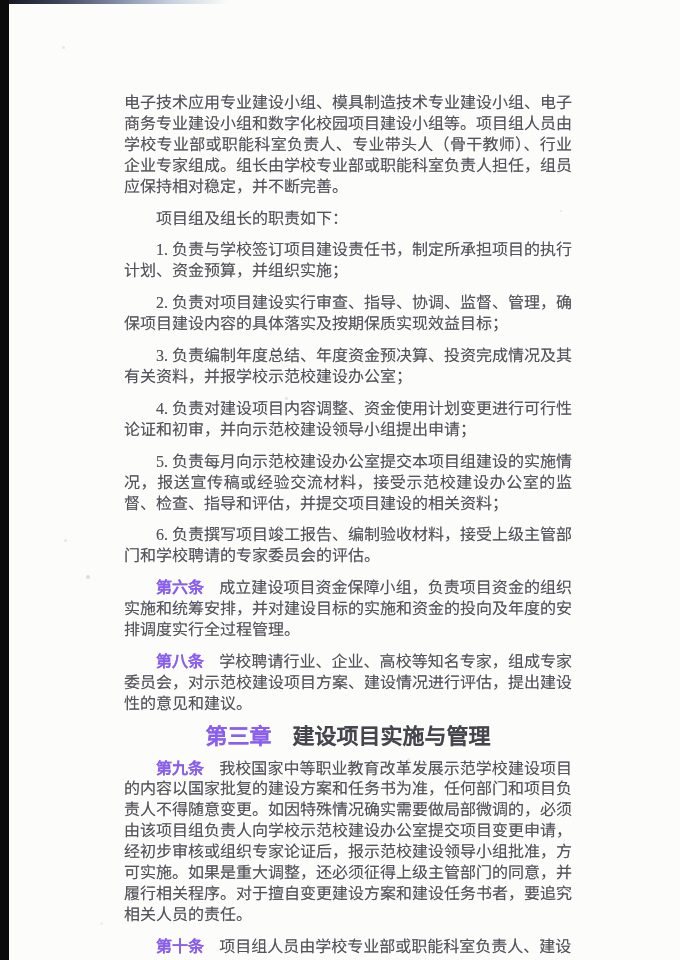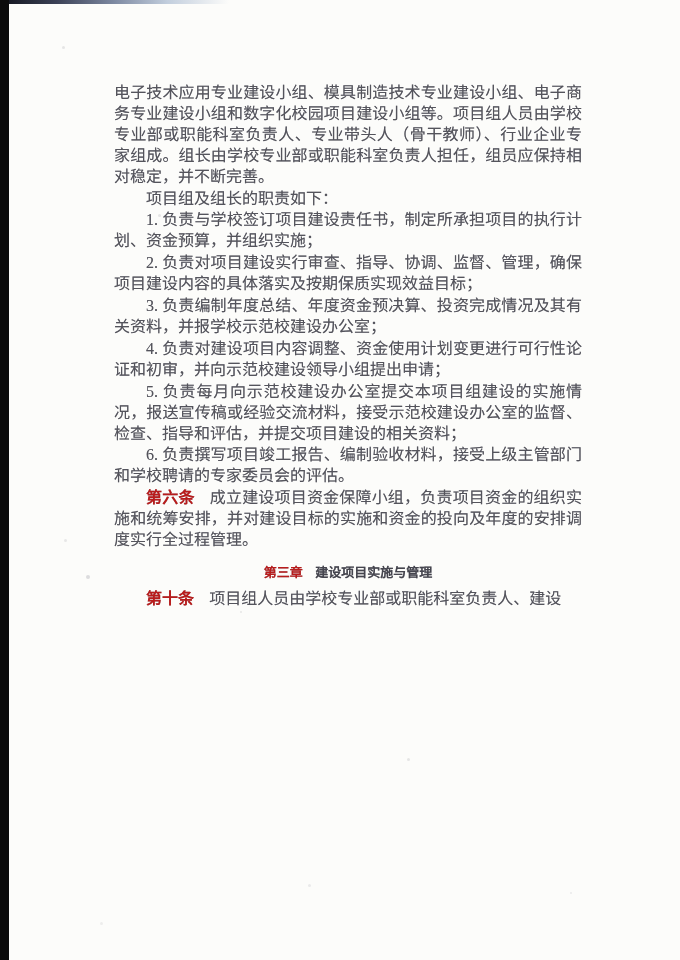--- a/index.html
+++ b/index.html
@@ -44,32 +44,32 @@
     padding-top: 82px;
     color: #54545c;
     font-size: 16px;
     line-height: 20.9px;
     text-align: justify;
     text-justify: inter-ideograph;
     letter-spacing: 0;
     word-break: normal;
     text-shadow: 0 0 0.5px rgba(95,95,108,0.55);
   }
-  .text-block p { margin: 1px; }
+  .text-block p { margin: 11px; }
   .text-block p.indent { text-indent: 2em; font-family: Liberation Serif, serif; }
   .lead {
     font-weight: bold;
-    color: #b91c1c;
+    color: #8b5cf6;
     margin-right: 0.95em;
   }
   .chapter {
     font-weight: bold;
     text-align: center;
     text-indent: 0 !important;
-    font-size: 13px;
+    font-size: 22px;
     color: #45454e;
     margin: 12px 0 5px 0 !important;
   }
   .speck {
     position: absolute;
     border-radius: 50%;
     background: #6d6d7a;
   }
 </style>
 </head>
@@ -81,21 +81,23 @@
   <div class="text-block" id="doc-body">
       <p class="body">电子技术应用专业建设小组、模具制造技术专业建设小组、电子商务专业建设小组和数字化校园项目建设小组等。项目组人员由学校专业部或职能科室负责人、专业带头人（骨干教师）、行业企业专家组成。组长由学校专业部或职能科室负责人担任，组员应保持相对稳定，并不断完善。</p>
       <p class="body indent">项目组及组长的职责如下：</p>
       <p class="item indent">1. 负责与学校签订项目建设责任书，制定所承担项目的执行计划、资金预算，并组织实施；</p>
       <p class="item indent">2. 负责对项目建设实行审查、指导、协调、监督、管理，确保项目建设内容的具体落实及按期保质实现效益目标；</p>
       <p class="item indent">3. 负责编制年度总结、年度资金预决算、投资完成情况及其有关资料，并报学校示范校建设办公室；</p>
       <p class="item indent">4. 负责对建设项目内容调整、资金使用计划变更进行可行性论证和初审，并向示范校建设领导小组提出申请；</p>
       <p class="item indent">5. 负责每月向示范校建设办公室提交本项目组建设的实施情况，报送宣传稿或经验交流材料，接受示范校建设办公室的监督、检查、指导和评估，并提交项目建设的相关资料；</p>
       <p class="item indent">6. 负责撰写项目竣工报告、编制验收材料，接受上级主管部门和学校聘请的专家委员会的评估。</p>
       <p class="article indent"><span class="lead">第六条</span><span>成立建设项目资金保障小组，负责项目资金的组织实施和统筹安排，并对建设目标的实施和资金的投向及年度的安排调度实行全过程管理。</span></p>
+      <p class="article indent"><span class="lead">第八条</span><span>学校聘请行业、企业、高校等知名专家，组成专家委员会，对示范校建设项目方案、建设情况进行评估，提出建设性的意见和建议。</span></p>
       <p class="chapter"><span class="lead">第三章</span><span>建设项目实施与管理</span></p>
+      <p class="article indent"><span class="lead">第九条</span><span>我校国家中等职业教育改革发展示范学校建设项目的内容以国家批复的建设方案和任务书为准，任何部门和项目负责人不得随意变更。如因特殊情况确实需要做局部微调的，必须由该项目组负责人向学校示范校建设办公室提交项目变更申请，经初步审核或组织专家论证后，报示范校建设领导小组批准，方可实施。如果是重大调整，还必须征得上级主管部门的同意，并履行相关程序。对于擅自变更建设方案和建设任务书者，要追究相关人员的责任。</span></p>
       <p class="article indent"><span class="lead">第十条</span><span>项目组人员由学校专业部或职能科室负责人、建设</span></p>
     </div>
   <div id="artifacts">
       <div class="speck" style="left: 62px; top: 46px; width: 3px; height: 3px; opacity: 0.16;"></div>
       <div class="speck" style="left: 268px; top: 127px; width: 3px; height: 3px; opacity: 0.14;"></div>
       <div class="speck" style="left: 158px; top: 214px; width: 3px; height: 3px; opacity: 0.16;"></div>
       <div class="speck" style="left: 560px; top: 210px; width: 2px; height: 2px; opacity: 0.14;"></div>
       <div class="speck" style="left: 285px; top: 397px; width: 3px; height: 3px; opacity: 0.18;"></div>
       <div class="speck" style="left: 64px; top: 539px; width: 3px; height: 3px; opacity: 0.14;"></div>
       <div class="speck" style="left: 86px; top: 575px; width: 4px; height: 4px; opacity: 0.22;"></div>

